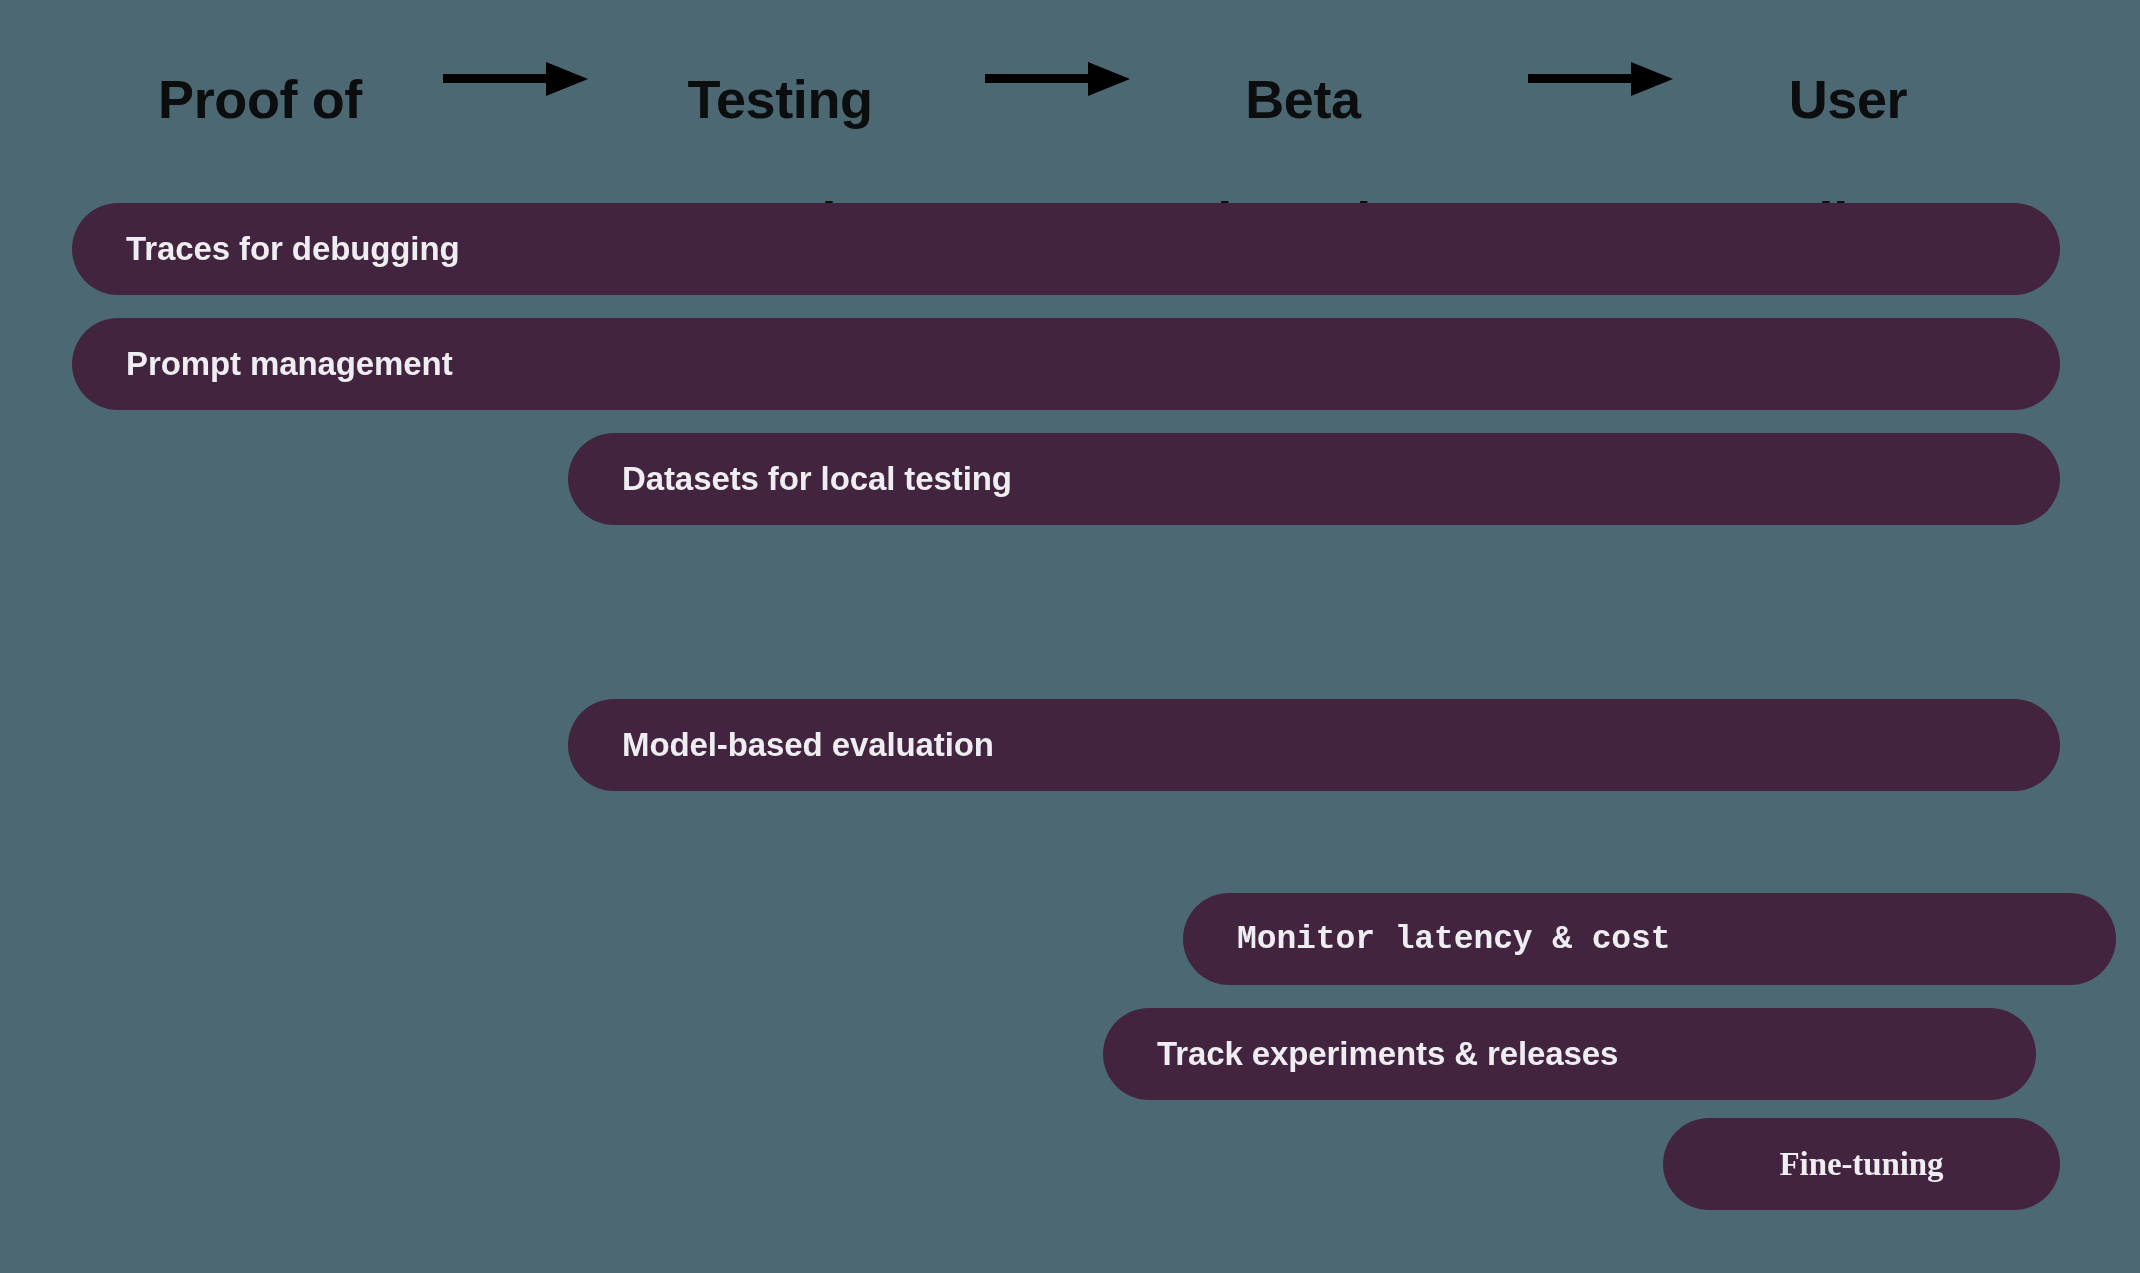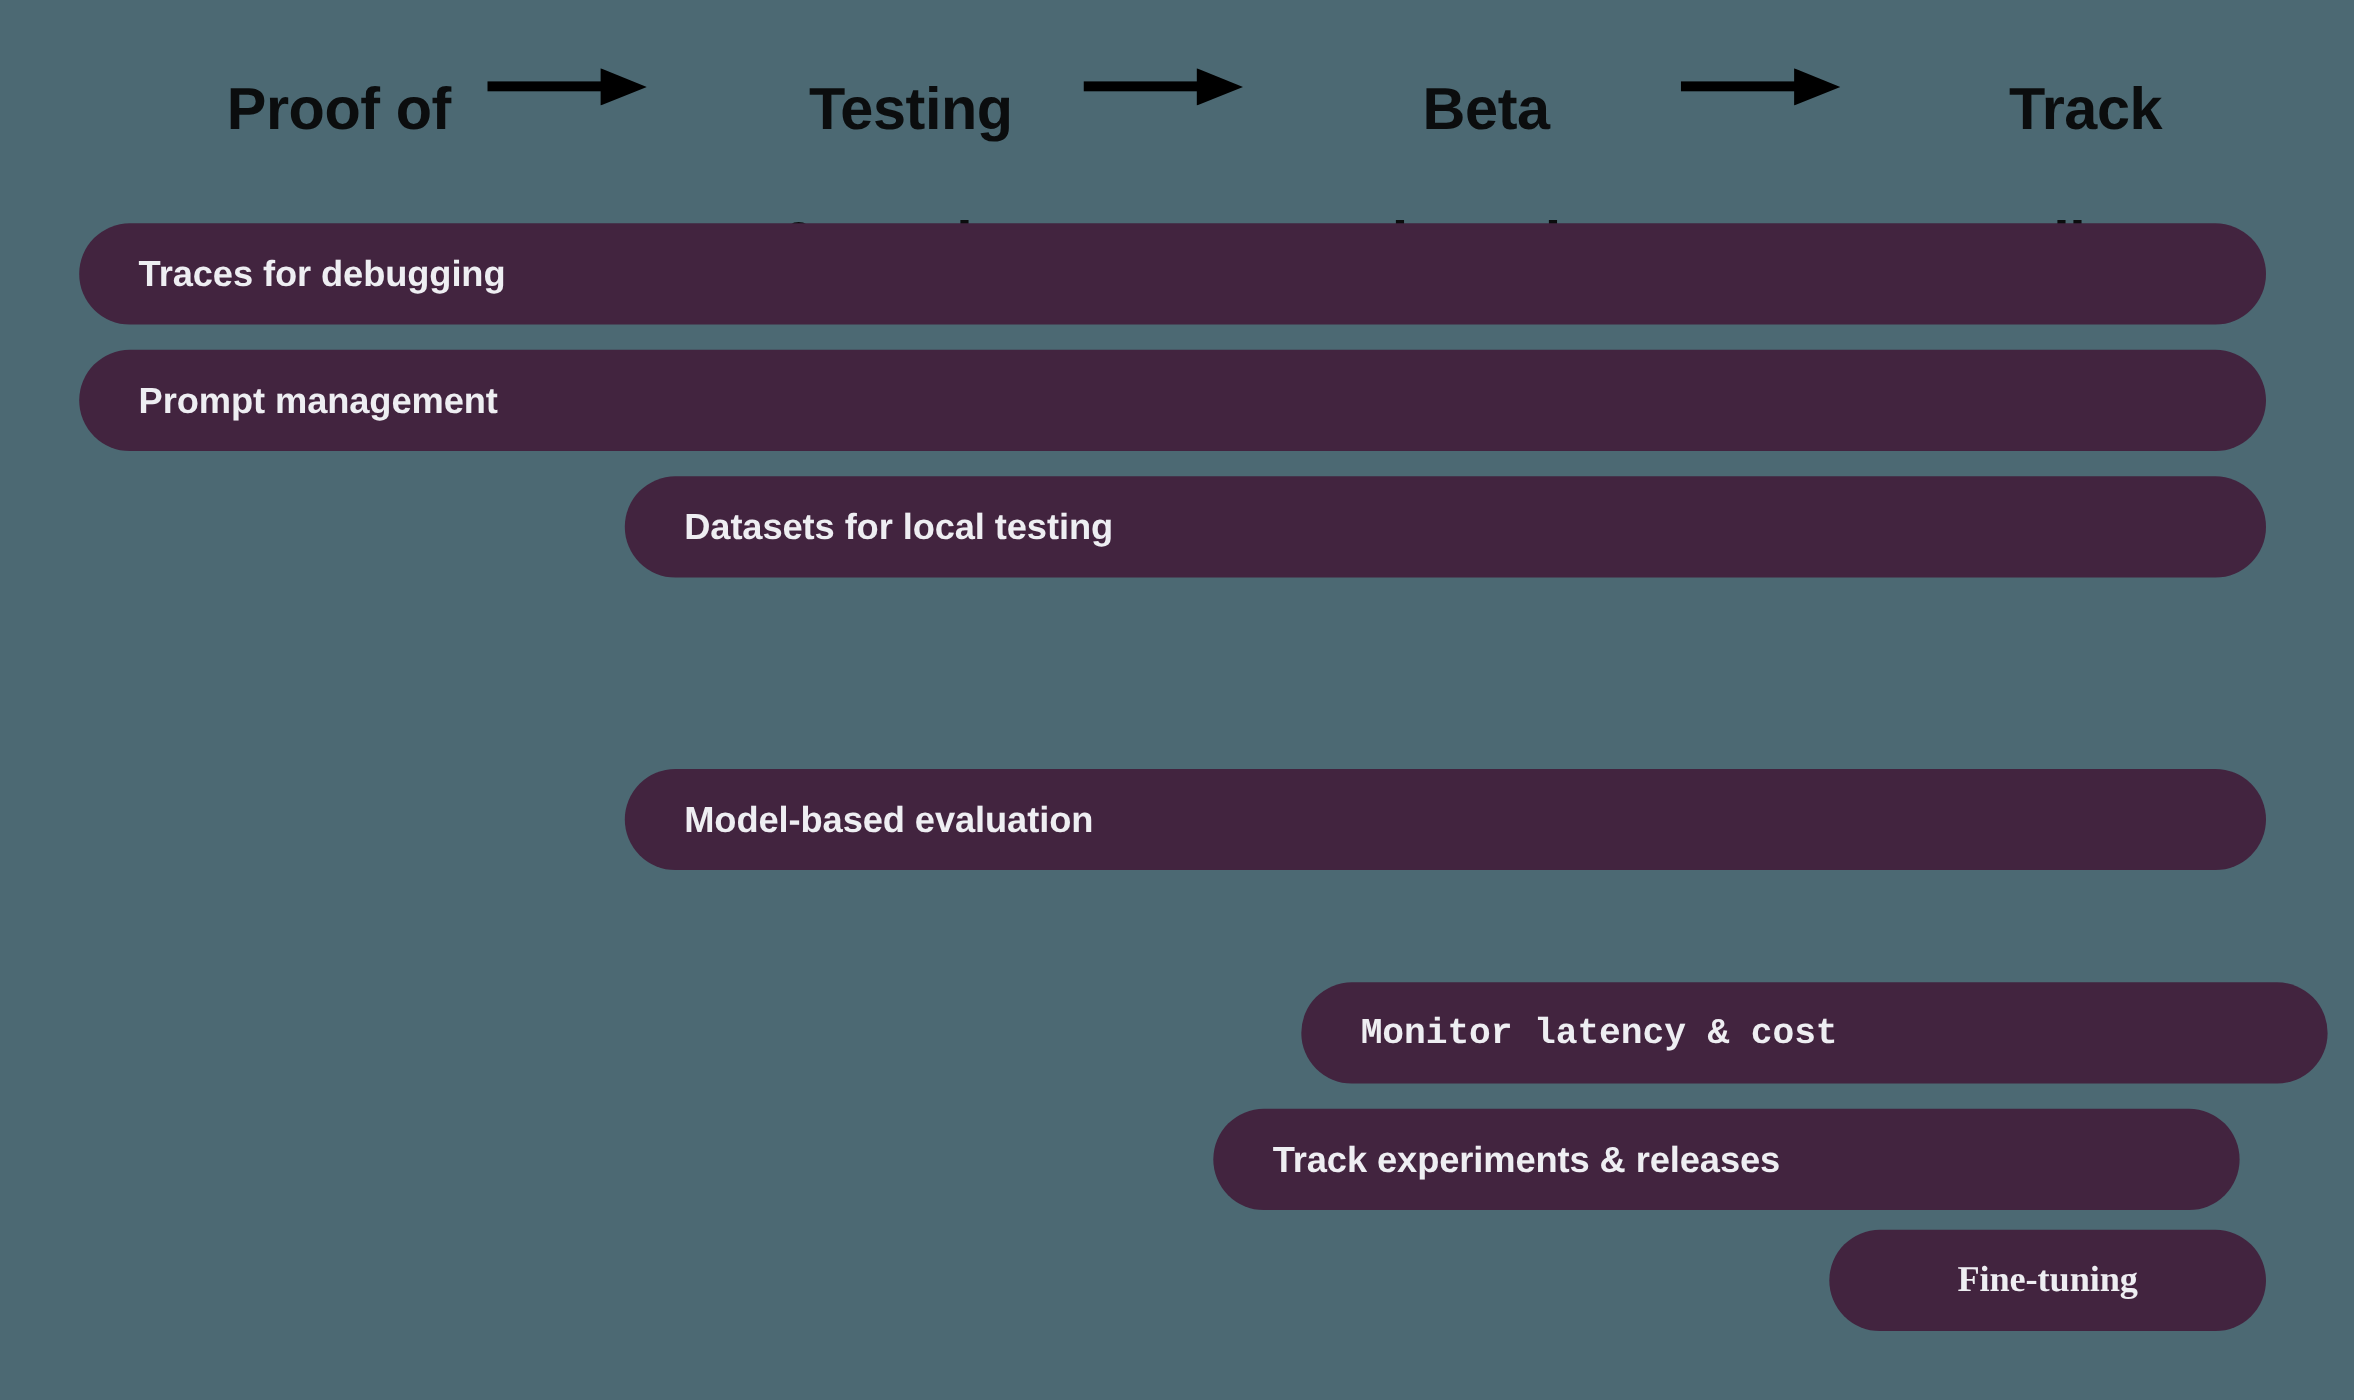--- a/index.html
+++ b/index.html
@@ -34,21 +34,20 @@
   .stage {
     position: absolute;
     top: 8px;
     text-align: center;
     color: #0B0D0E;
     font-size: 54px;
     font-weight: bold;
     line-height: 1.13;
     letter-spacing: -0.4px;
     white-space: pre-line;
-    margin-left: 48px;
   }
 
   .arrow {
     position: absolute;
     top: 62px;
     height: 34px;
   }
   .arrow svg { display: block; }
 
   
@@ -121,21 +120,21 @@
     </div>
 
     <div class="arrow" style="left:1528px; width:145px;">
       <svg width="145" height="34" viewBox="0 0 145 34" aria-hidden="true">
         <rect x="0" y="12" width="112" height="9" fill="#000000"></rect>
         <polygon points="103,0 145,17 103,34" fill="#000000"></polygon>
       </svg>
     </div>
 
     <div class="stage" style="left:1628px; width:440px;">
-      <div>Track</div>
+      <div>User</div>
       <div>rollout</div>
     </div>
 
   </div>
 
   <div id="bars">
 
     <div class="bar align-left" style="left:72px; top:203px; width:1988px;">
       <span class="bar-label">Traces for debugging</span>
     </div>

